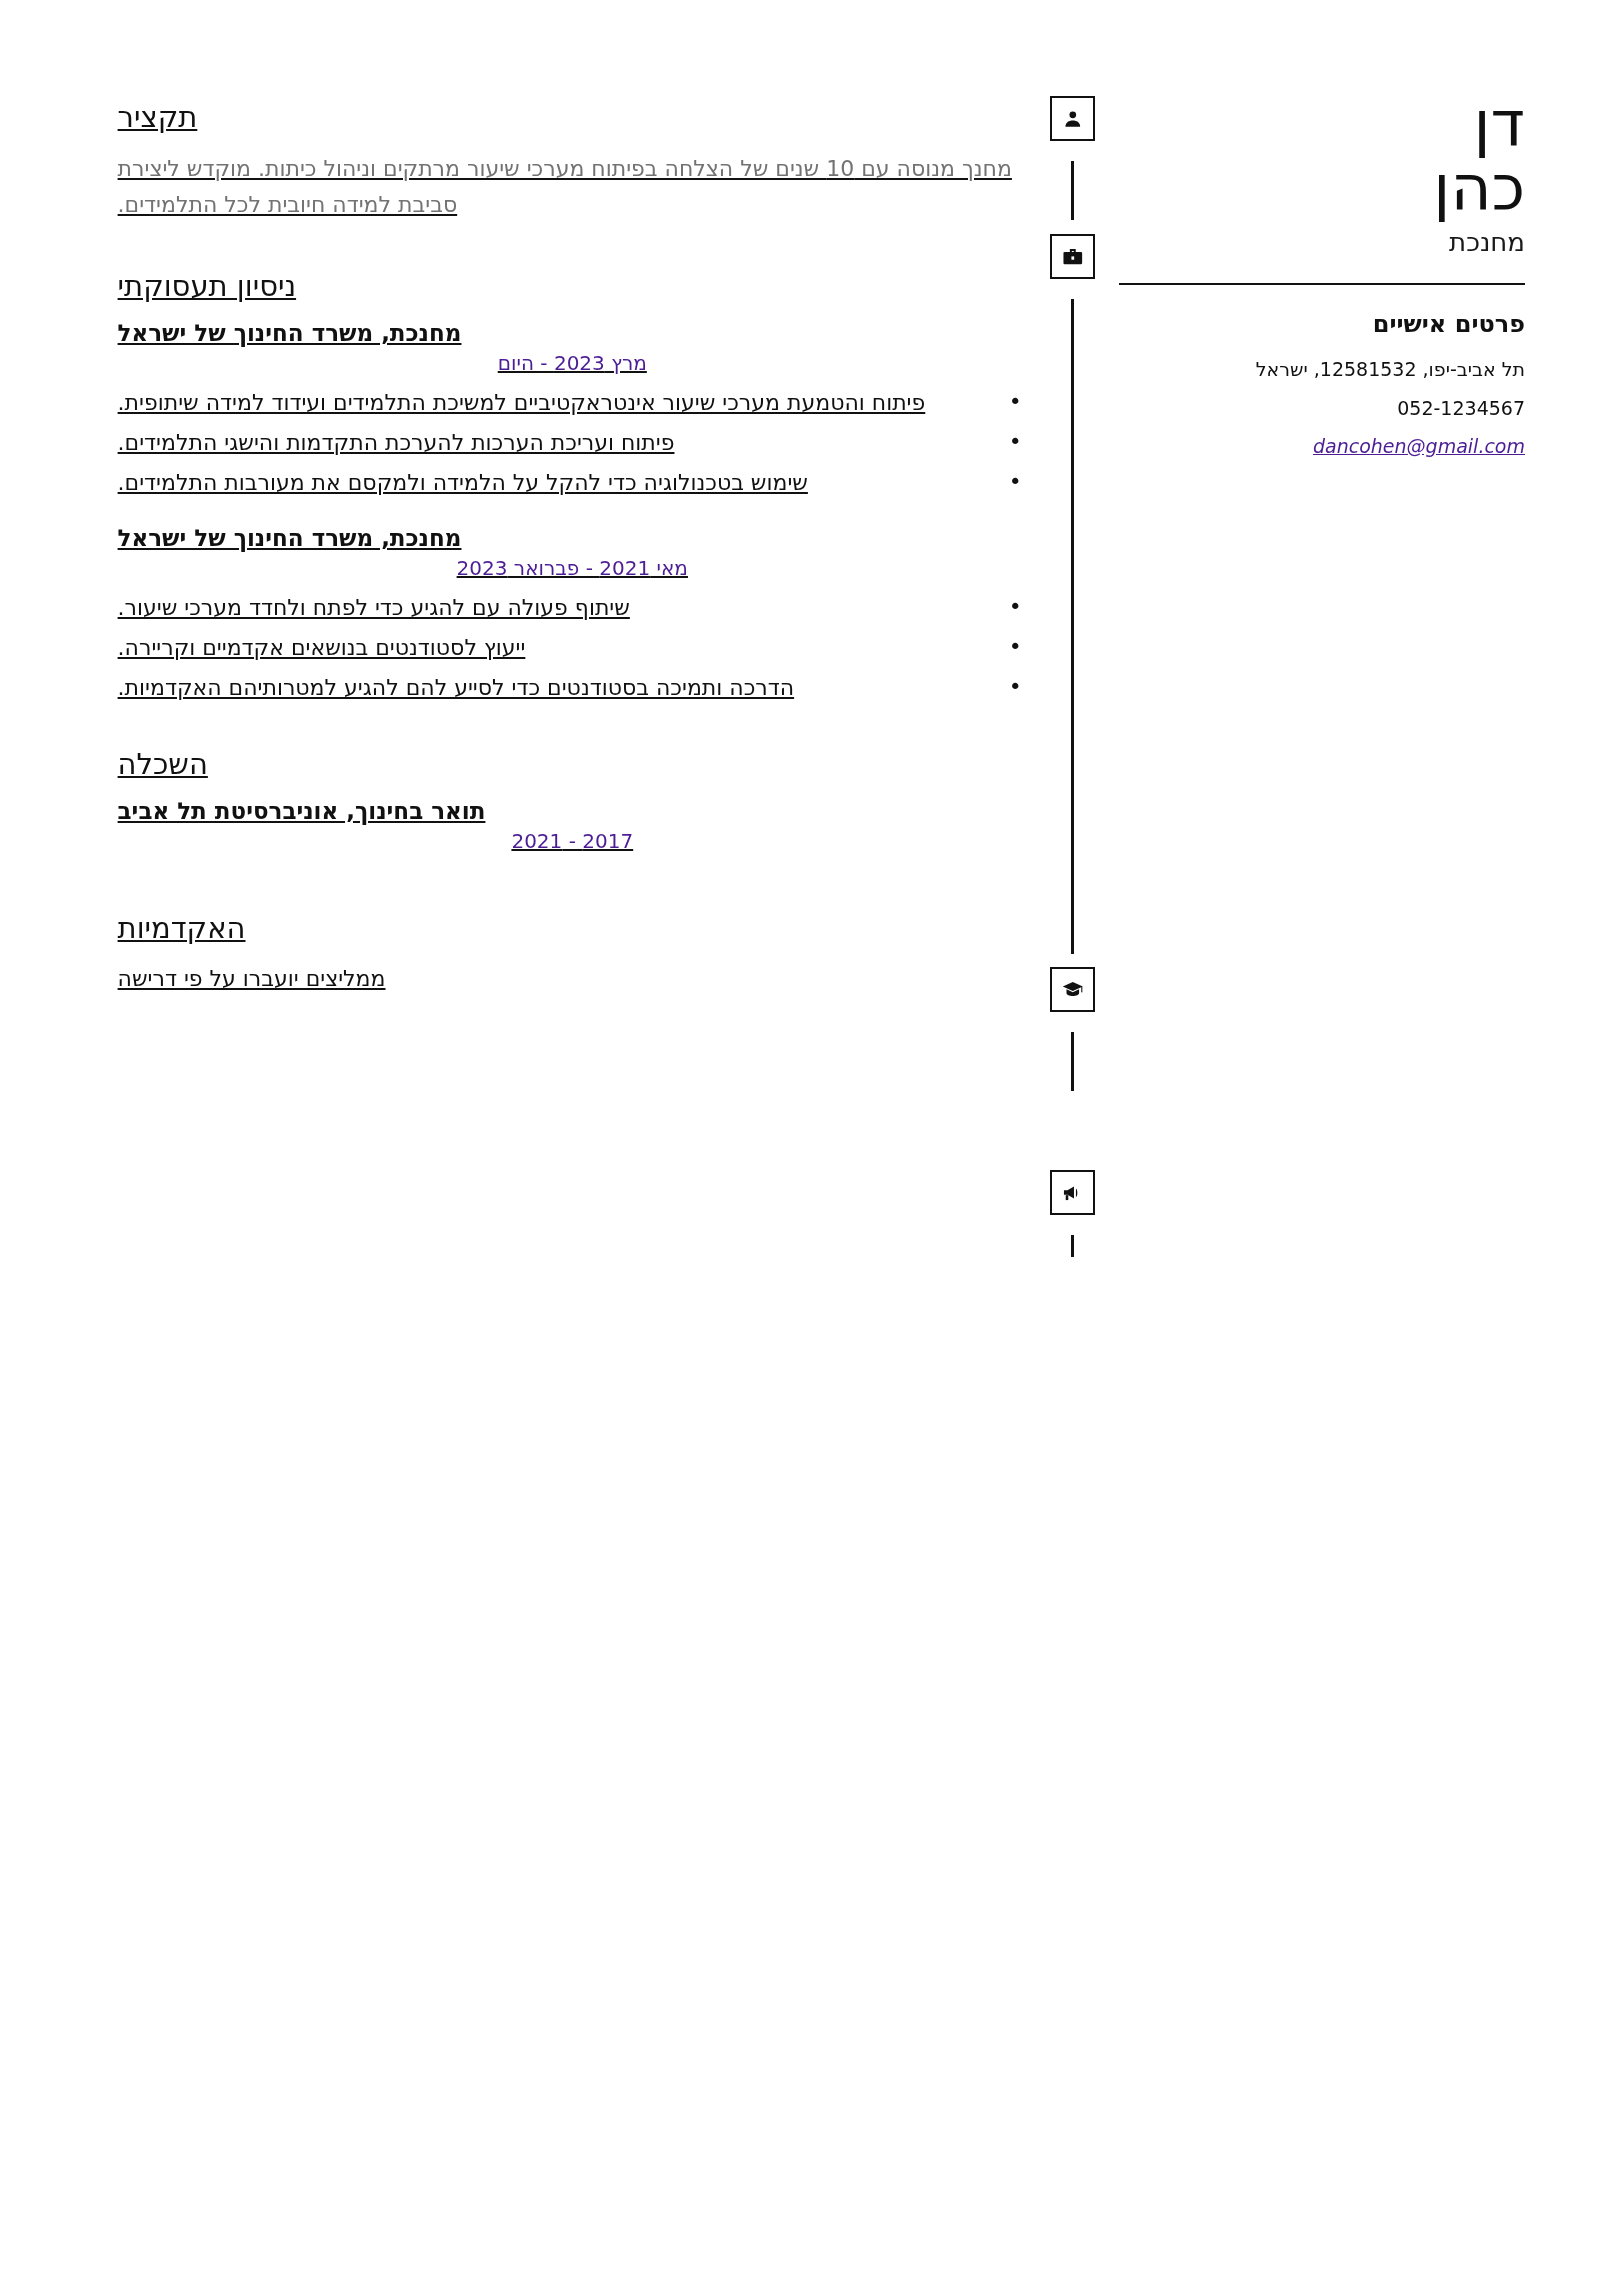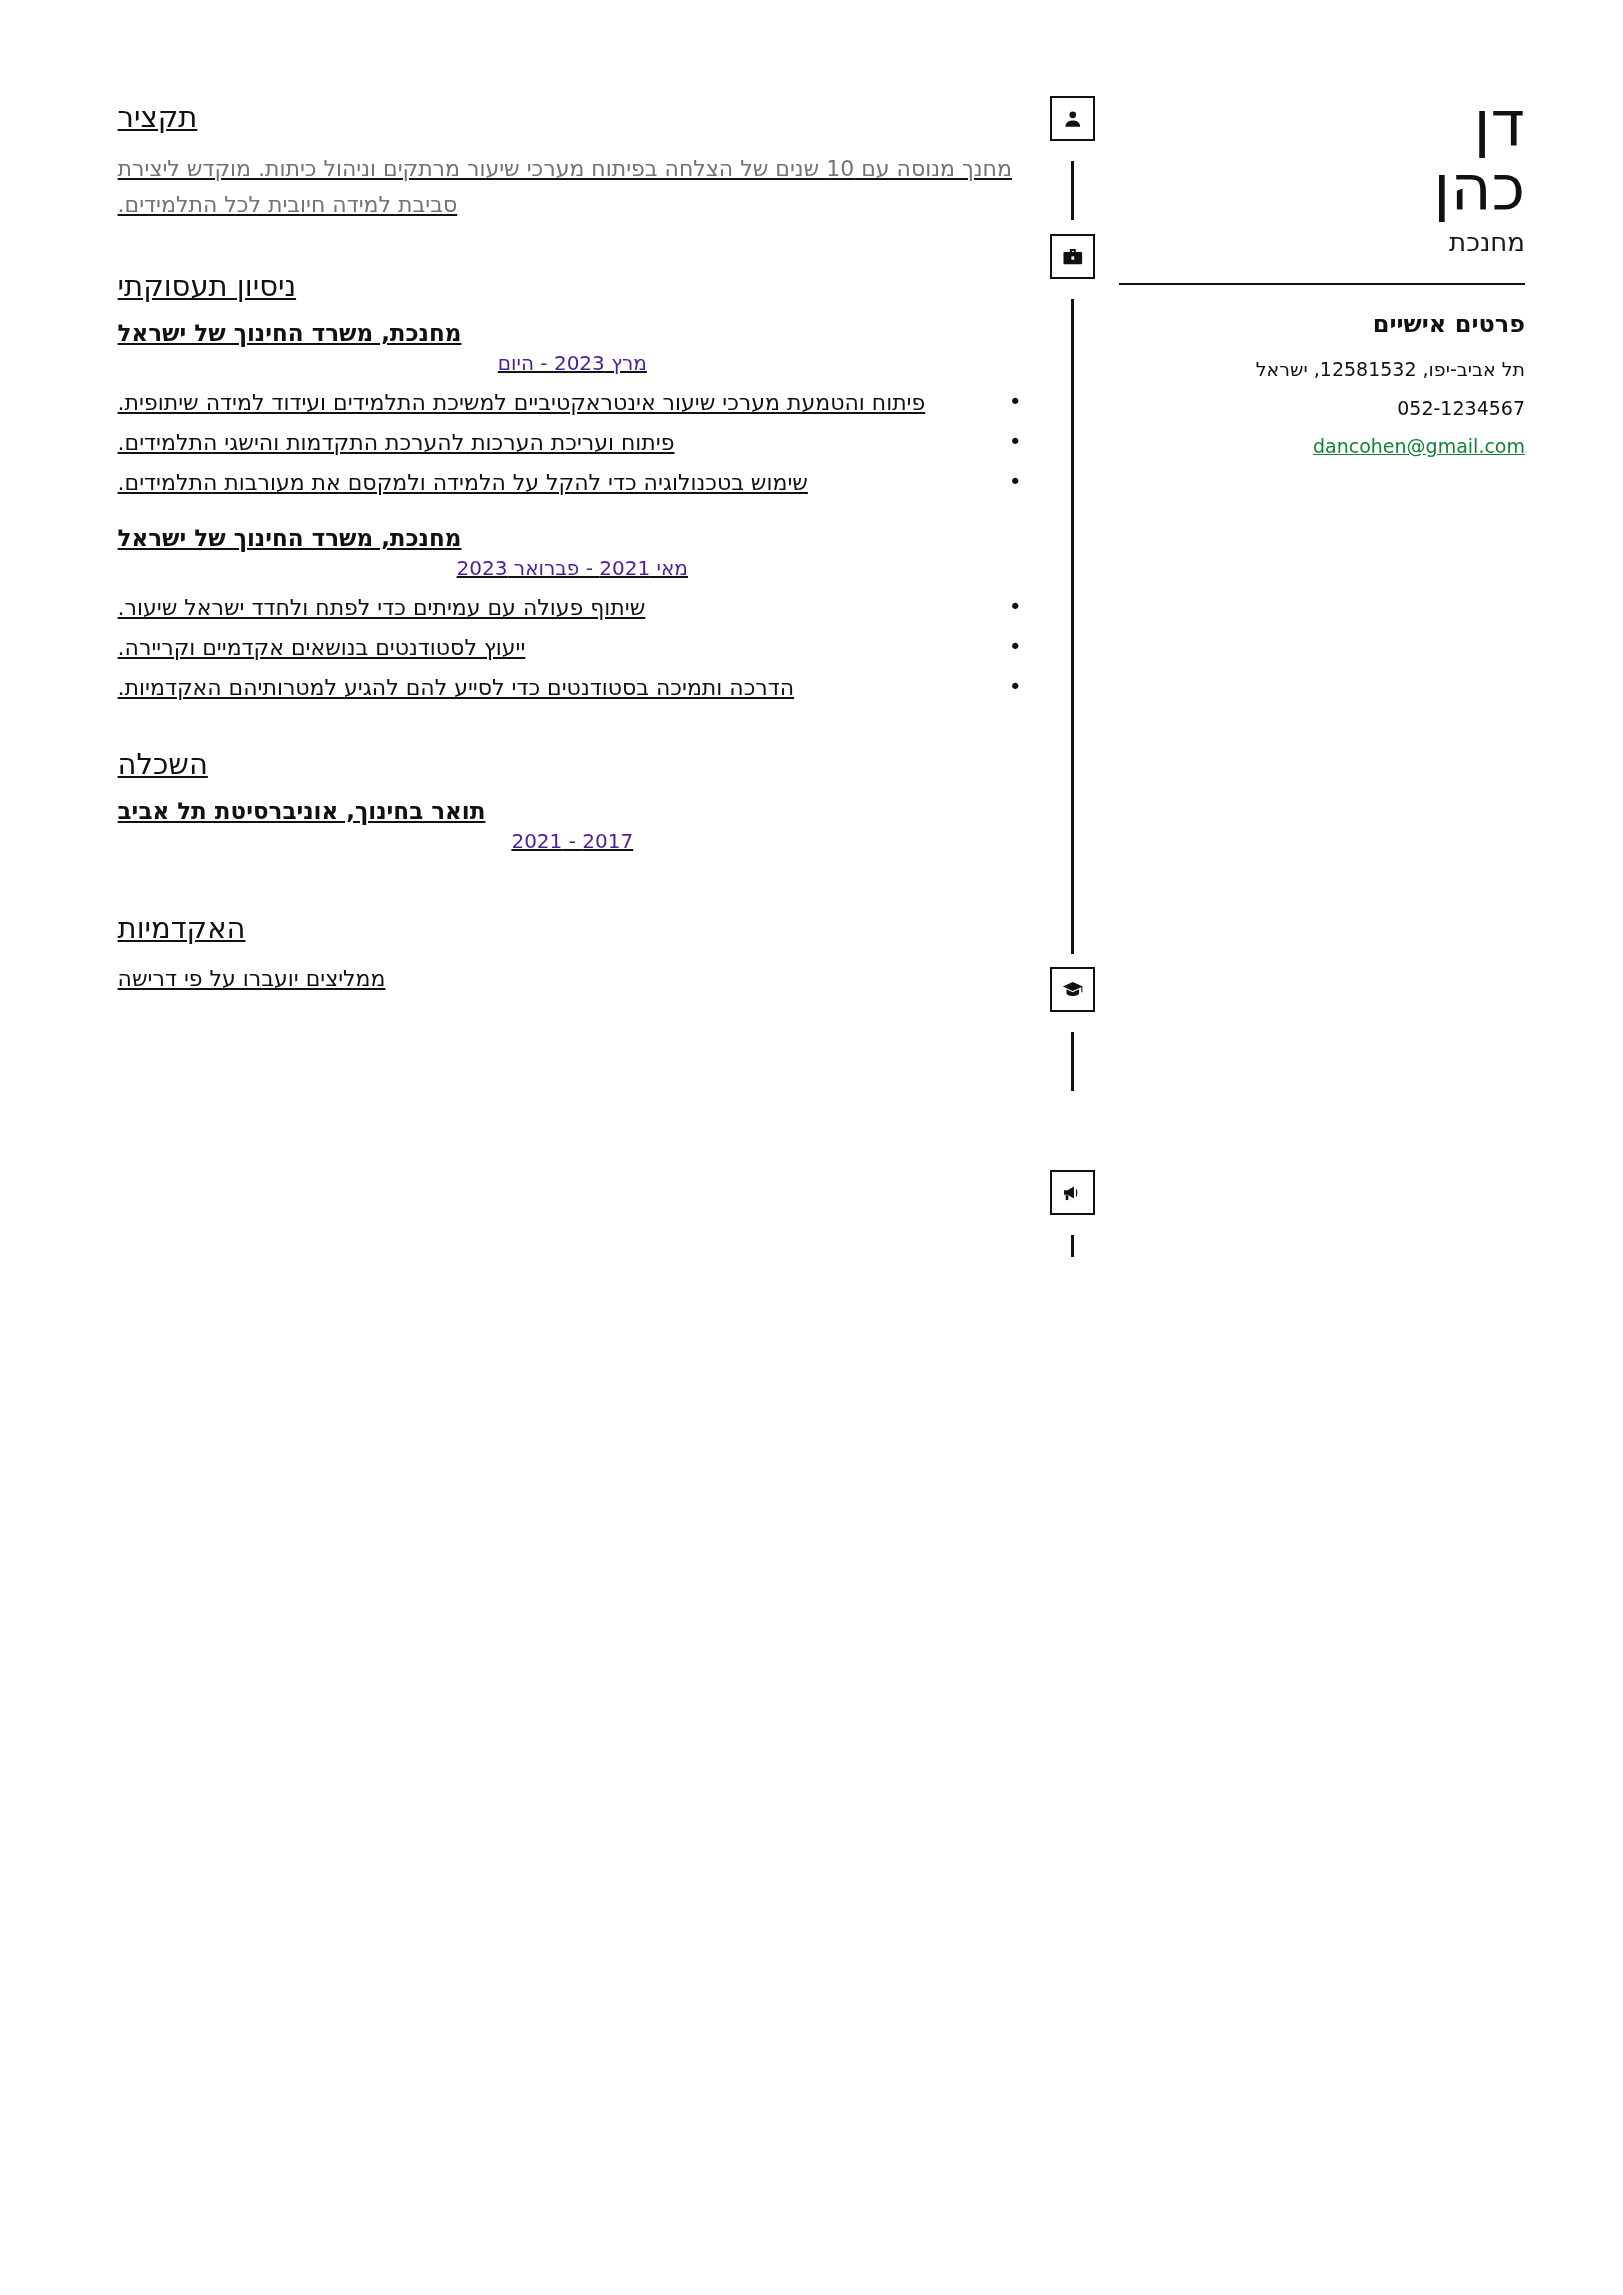--- a/index.html
+++ b/index.html
@@ -90,22 +90,23 @@
   }
   .contact-line {
     font-size: 19px;
     line-height: 1.55;
     text-align: right;
     margin-bottom: 9.2px;
     color: #111;
   }
   .contact-line.email a,
   .contact-line.email {
-    color: #15803d;
+    color: #4c1d95;
     text-decoration: underline;
+    font-style: italic;
   }
 
   
   .rail-line {
     position: absolute;
     right: 45px;
     width: 3.3px;
     background: #111;
   }
   .rail-icon {
@@ -269,21 +270,21 @@
               <li>פיתוח והטמעת מערכי שיעור אינטראקטיביים למשיכת התלמידים ועידוד למידה שיתופית.</li>
               <li>פיתוח ועריכת הערכות להערכת התקדמות והישגי התלמידים.</li>
               <li>שימוש בטכנולוגיה כדי להקל על הלמידה ולמקסם את מעורבות התלמידים.</li>
             </ul>
           </div>
 
           <div class="entry">
             <div class="entry-title">מחנכת, משרד החינוך של ישראל</div>
             <div class="entry-dates">מאי 2021 - פברואר 2023</div>
             <ul class="bullets">
-              <li>שיתוף פעולה עם עמיתים כדי לפתח ולחדד ישראל שיעור.</li>
+              <li>שיתוף פעולה עם להגיע כדי לפתח ולחדד מערכי שיעור.</li>
               <li>ייעוץ לסטודנטים בנושאים אקדמיים וקריירה.</li>
               <li>הדרכה ותמיכה בסטודנטים כדי לסייע להם להגיע למטרותיהם האקדמיות.</li>
             </ul>
           </div>
 
         </div>
       </div>
 
       <div class="section blk" style="margin-top: 43px;">
         <div class="section-title">השכלה</div>

